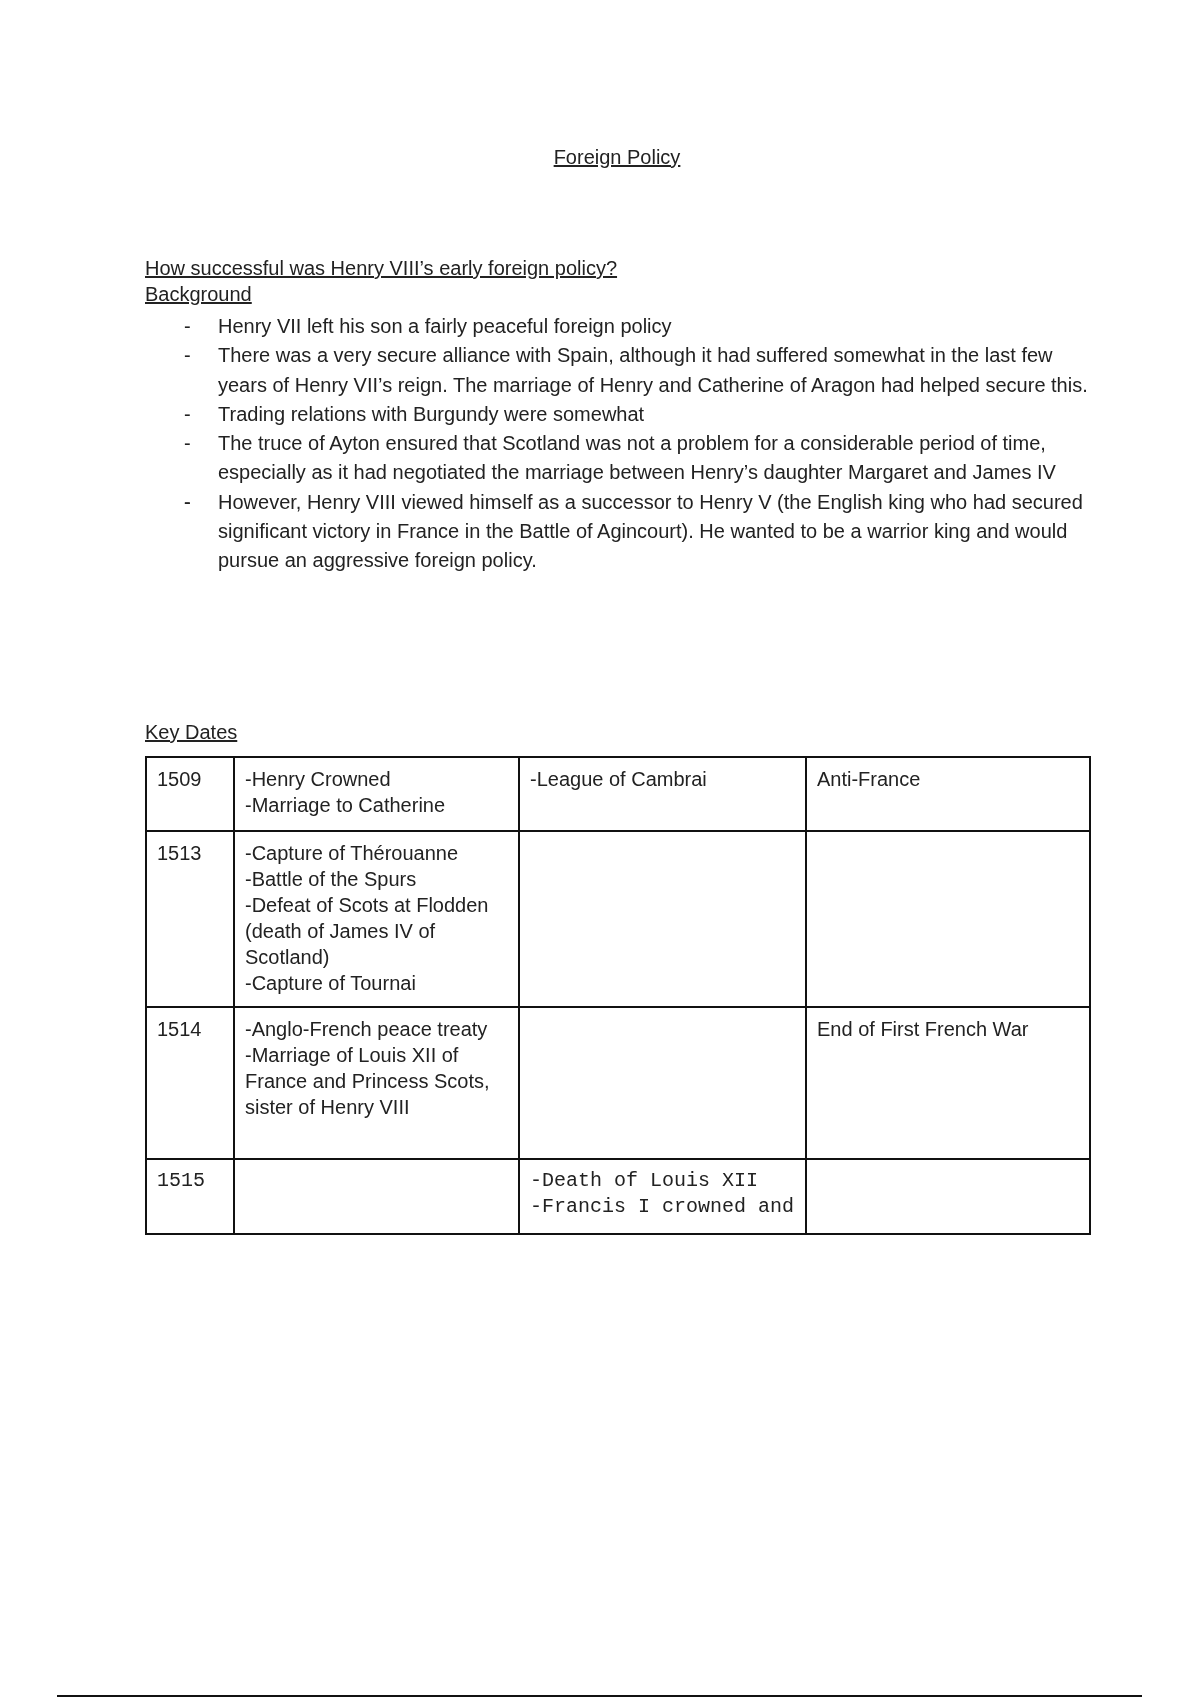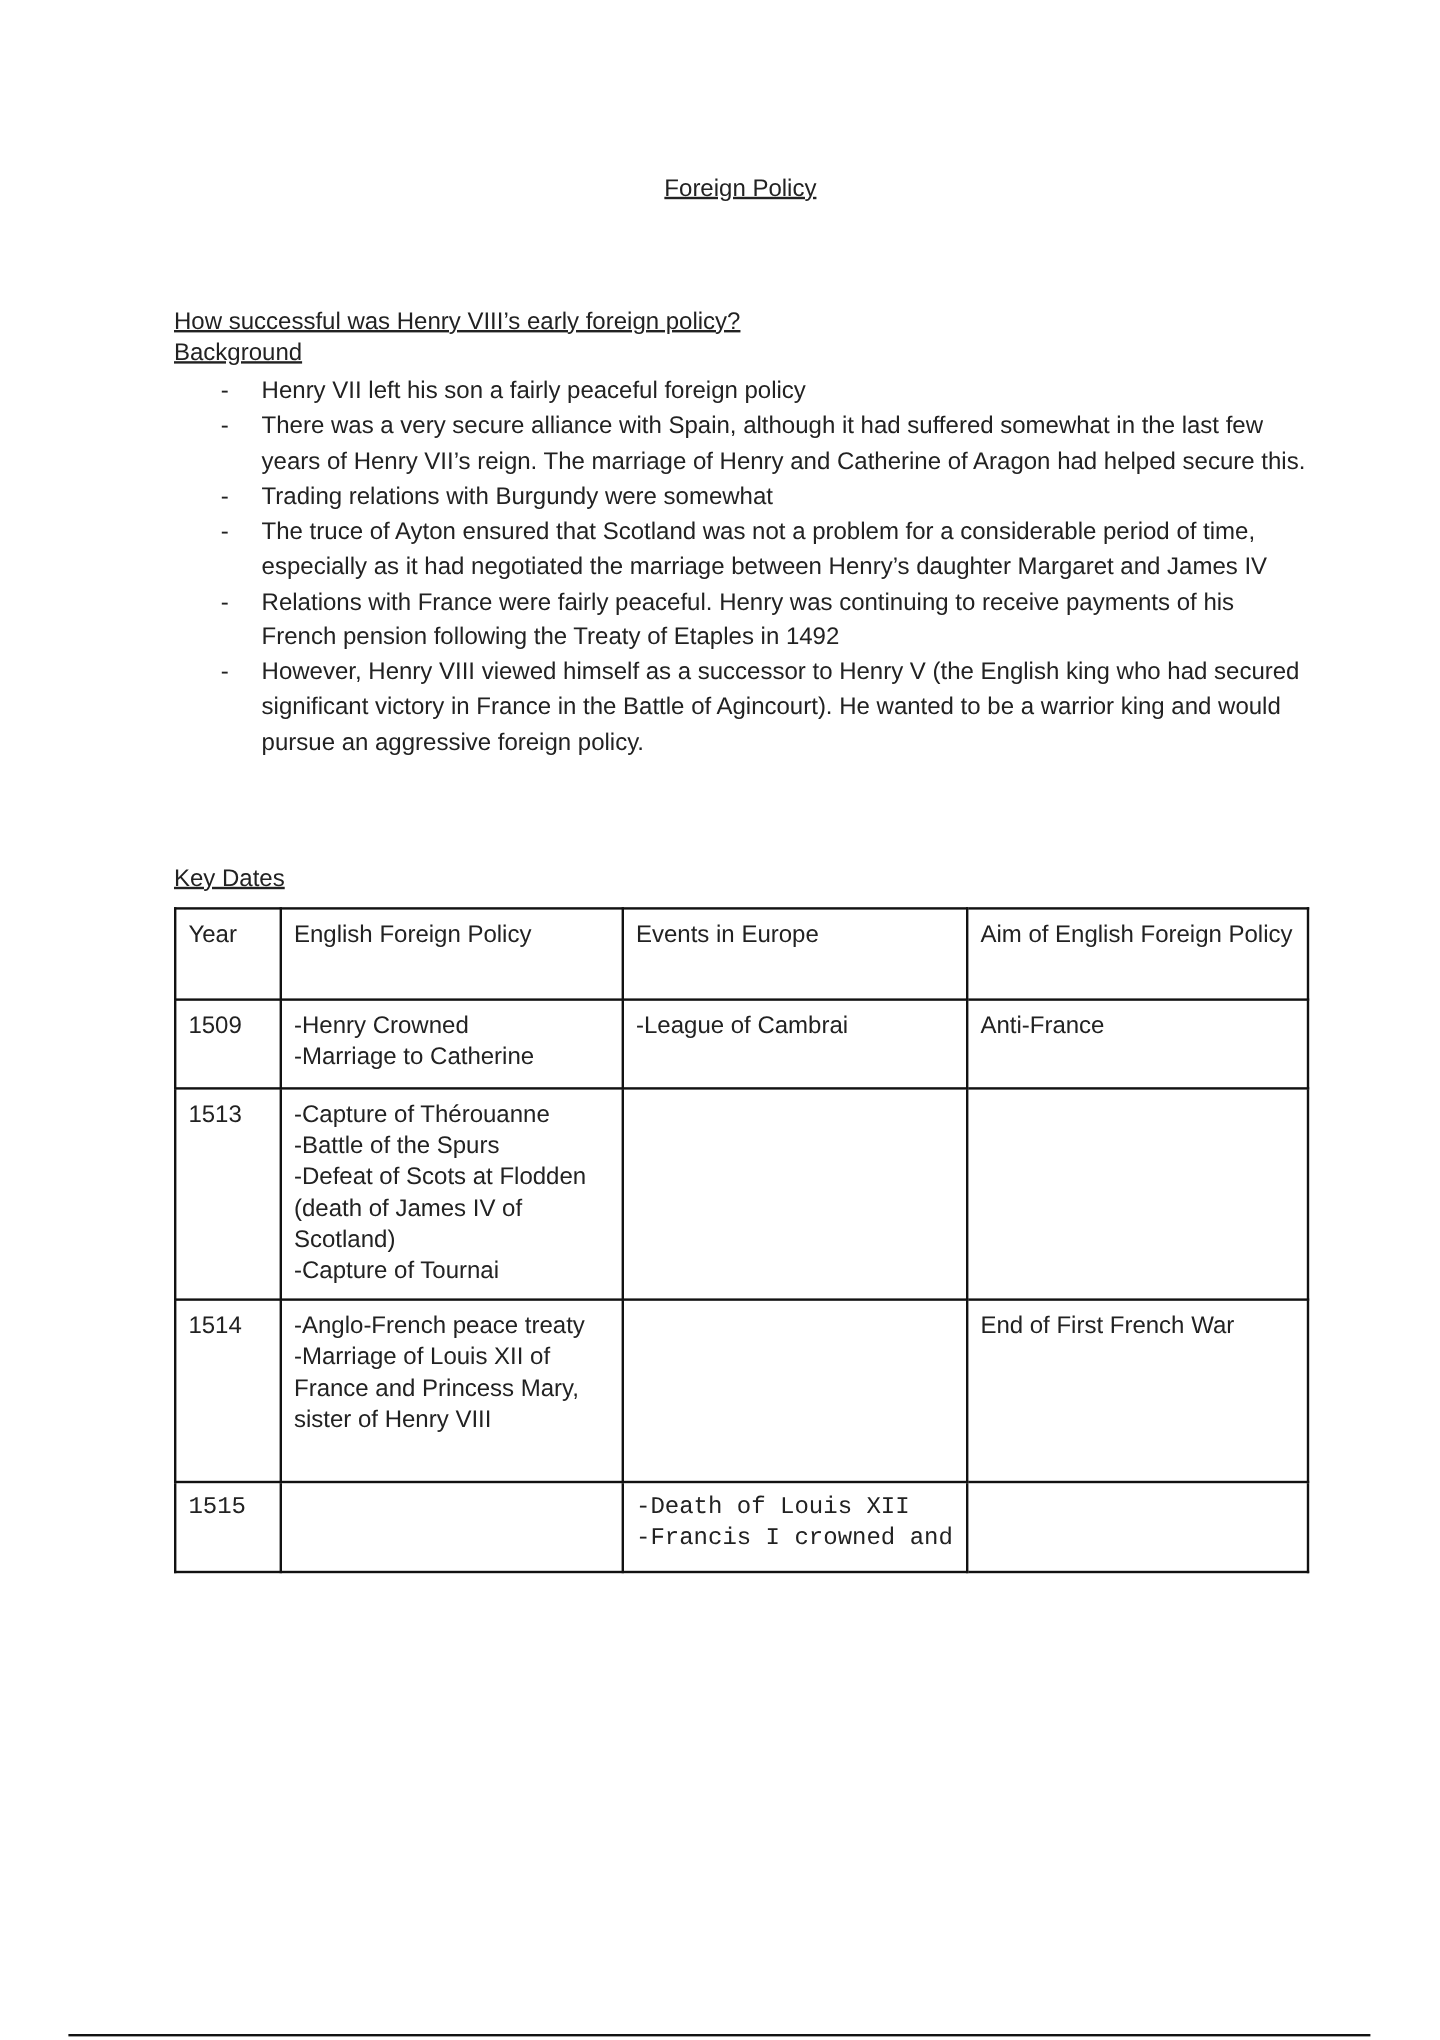--- a/index.html
+++ b/index.html
@@ -37,60 +37,54 @@
 
 <div class="title">Foreign Policy</div>
 <div class="question">How successful was Henry VIII’s early foreign policy?</div>
 
 <div class="section-heading bg-heading">Background</div>
 <ul class="bullets">
   <li><span class="dash">-</span><span>Henry VII left his son a fairly peaceful foreign policy</span></li>
   <li><span class="dash">-</span><span>There was a very secure alliance with Spain, although it had suffered somewhat in the last few years of Henry VII’s reign. The marriage of Henry and Catherine of Aragon had helped secure this.</span></li>
   <li><span class="dash">-</span><span>Trading relations with Burgundy were somewhat</span></li>
   <li><span class="dash">-</span><span>The truce of Ayton ensured that Scotland was not a problem for a considerable period of time, especially as it had negotiated the marriage between Henry’s daughter Margaret and James IV</span></li>
-  <li><span class="dash">-</span><span>Relations with France were fairly peaceful. Henry was continuing to receive payments of his French pension following the Treaty of Etaples in 1492</span></li>
+  <li><span class="dash">-</span></li>
   <li><span class="dash">-</span><span>However, Henry VIII viewed himself as a successor to Henry V (the English king who had secured significant victory in France in the Battle of Agincourt). He wanted to be a warrior king and would pursue an aggressive foreign policy.</span></li>
 </ul>
 
 <div class="section-heading kd-heading">Key Dates</div>
 
 <table class="key-dates">
   <colgroup>
       <col class="c-year">
       <col class="c-efp">
       <col class="c-eur">
       <col class="c-aim">
     </colgroup>
   <tbody>
-      <tr class="r-head">
-    <td>Year</td>
-    <td>English Foreign Policy</td>
-    <td>Events in Europe</td>
-    <td>Aim of English Foreign Policy</td>
-  </tr>
   <tr class="r-1509">
     <td>1509</td>
     <td>-Henry Crowned
 -Marriage to Catherine</td>
     <td>-League of Cambrai</td>
     <td>Anti-France</td>
   </tr>
   <tr class="r-1513">
     <td>1513</td>
     <td>-Capture of Thérouanne
 -Battle of the Spurs
 -Defeat of Scots at Flodden (death of James IV of Scotland)
 -Capture of Tournai</td>
     <td></td>
     <td></td>
   </tr>
   <tr class="r-1514">
     <td>1514</td>
     <td>-Anglo-French peace treaty
--Marriage of Louis XII of France and Princess Mary, sister of Henry VIII</td>
+-Marriage of Louis XII of France and Princess Scots, sister of Henry VIII</td>
     <td></td>
     <td>End of First French War</td>
   </tr>
   <tr class="r-1515">
     <td>1515</td>
     <td></td>
     <td>-Death of Louis XII
 -Francis I crowned and</td>
     <td></td>
   </tr>

